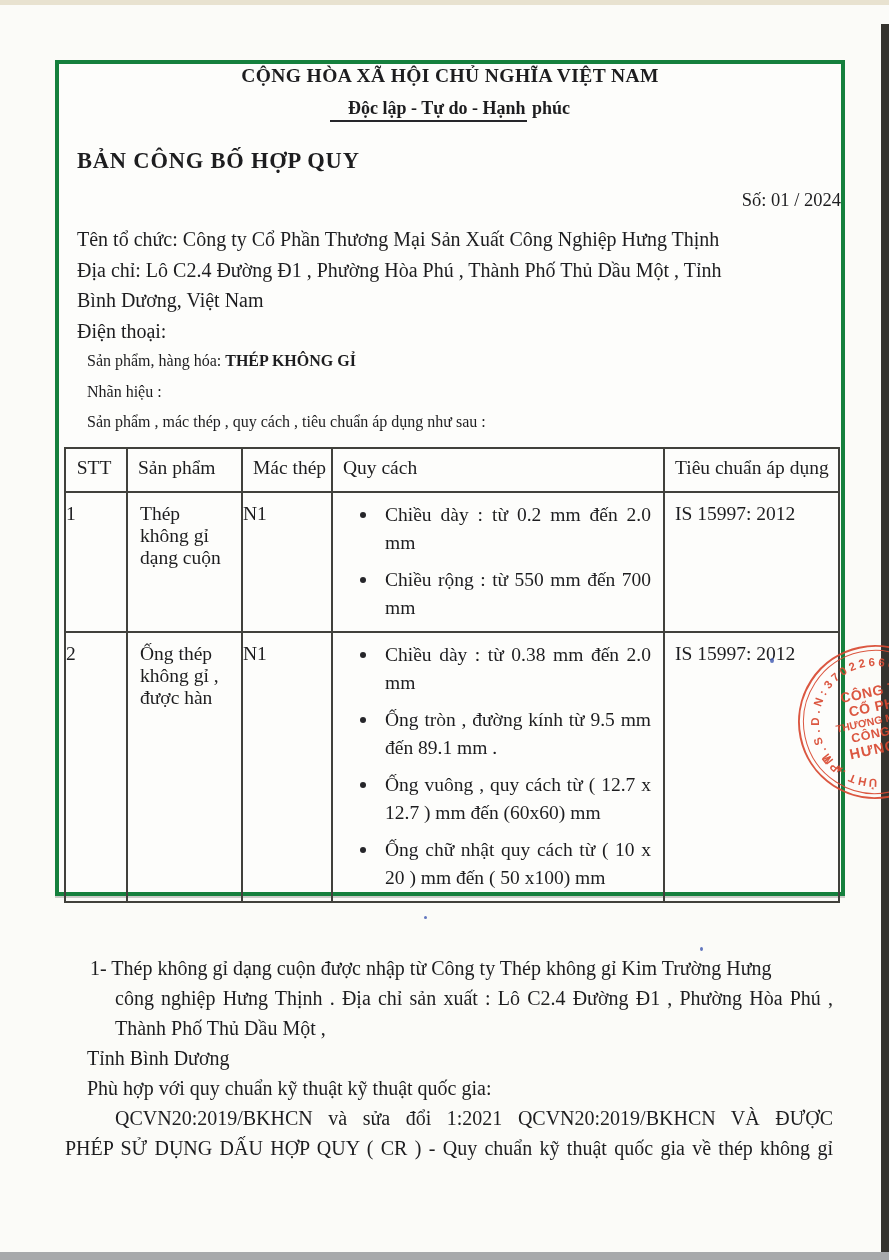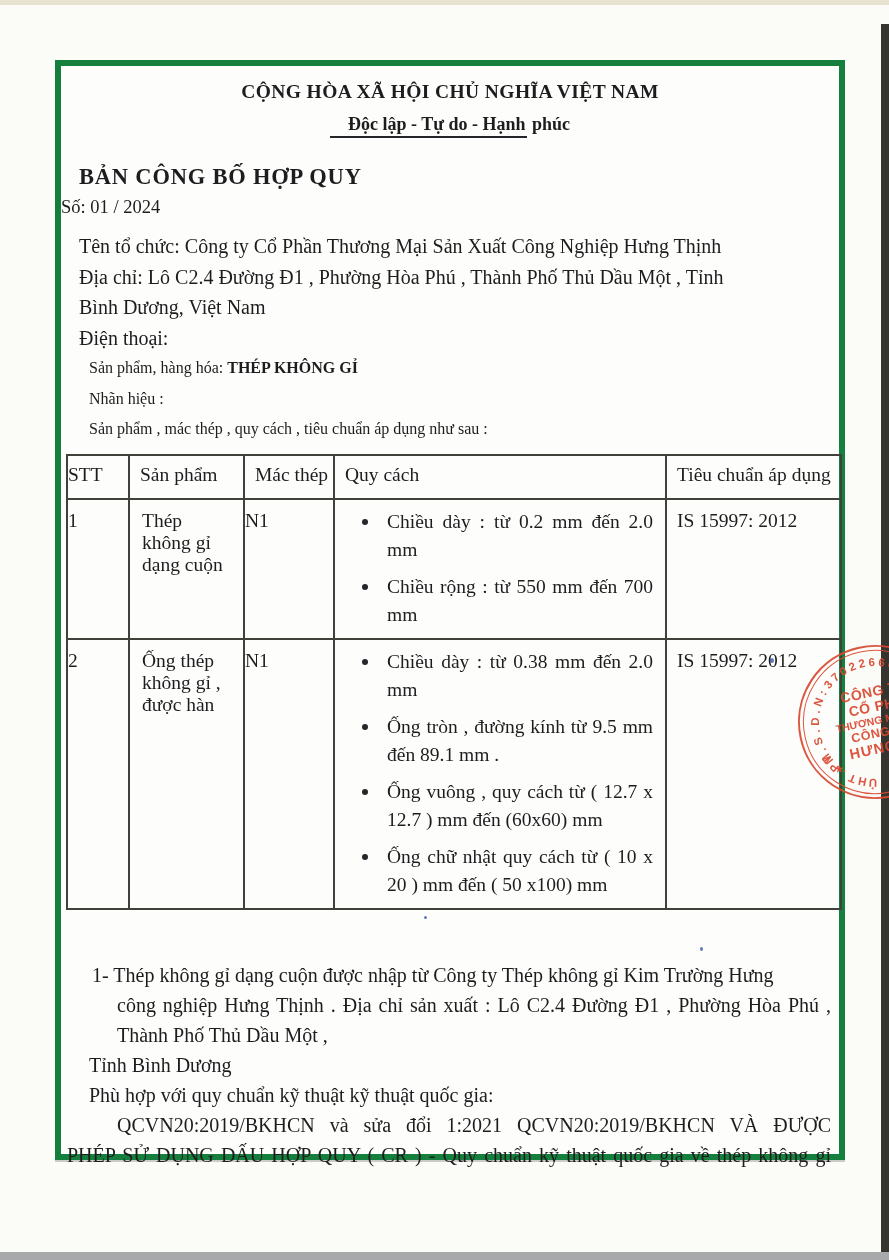--- a/index.html
+++ b/index.html
@@ -11,32 +11,31 @@
     font-family:"Liberation Serif","DejaVu Serif",serif;
     color:#1d1d1f;
   }
   
   .scan-top    { position:absolute; left:0; top:0; width:889px; height:5px; background:#e8e2d0; }
   .scan-right  { position:absolute; right:0; top:24px; width:8px; height:1230px; background:#35342f; }
   .scan-bottom { position:absolute; left:0; top:1252px; width:889px; height:8px; background:#a7a9ab; }
   .ink-speck   { position:absolute; background:#3b55b0; border-radius:50%; opacity:.8; }
 
   .border-box {
-    position:absolute; left:55px; top:60px; width:790px; height:1100px;
-    border:6px solid #15803d;
+    position:absolute; left:55px; top:60px; width:790px; height:836px;
+    border:4px solid #15803d;
     background:#fdfdfb;
     box-shadow:0 2px 0 rgba(60,60,55,.25);
-    padding-top:14px;
   }
 
   .gov-name { text-align:center; font-weight:bold; font-size:19.5px; line-height:24px; letter-spacing:.4px; }
   .motto    { text-align:center; font-weight:bold; font-size:18px; line-height:25px; margin-top:8px; }
   .motto .underl { border-bottom:2.5px solid #26262a; padding:0 2px 2px 18px; }
   .doc-title{ text-align:left; font-weight:bold; font-size:22.5px; line-height:28px; letter-spacing:.8px; margin-top:26px;margin-left:18px; }
-  .doc-no   { text-align:left; font-size:18.5px; line-height:24px; margin-top:4px; }
+  .doc-no   { text-align:right; font-size:18.5px; line-height:24px; margin-top:13px; }
 
   .info  { margin-top:12px; padding:0 30px 0 18px; font-size:20px; line-height:30.5px; }
   .info2 { padding:0 30px 0 28px; font-size:16px; line-height:30.5px; }
   .info2 b { font-weight:bold; }
 
   table.spec {
     border-collapse:collapse;
     margin:9px 0 0 5px;
     width:774px;
     table-layout:fixed;
@@ -44,21 +43,21 @@
   }
   table.spec th, table.spec td {
     border:2px solid #41413c;
     vertical-align:top;
     text-align:left;
     font-weight:normal;
   }
   col.c-stt{width:62px} col.c-sp{width:115px} col.c-mac{width:90px} col.c-qc{width:332px} col.c-tc{width:175px}
   table.spec thead tr { height:44px; }
   table.spec thead th { padding:8px 4px 0 10px; }
-  table.spec thead th.center { text-align:left; padding-left:0;margin-left:20px; }
+  table.spec thead th.center { text-align:center; padding-left:0;margin-left:20px; }
   tr.r1 { height:96px; }
   tr.r2 { height:232px; }
   td.cell-stt { text-align:center; padding-top:10px; }
   td.cell-sp  { padding:10px 10px 0 12px; text-align:justify; }
   td.cell-mac { text-align:center; padding-top:10px; }
   td.cell-qc  { padding:8px 12px 0 18px; }
   td.cell-tc  { padding:10px 4px 0 10px; }
   ul.qc { list-style:none; }
   ul.qc li {
     position:relative; padding-left:34px; margin-bottom:9px;

